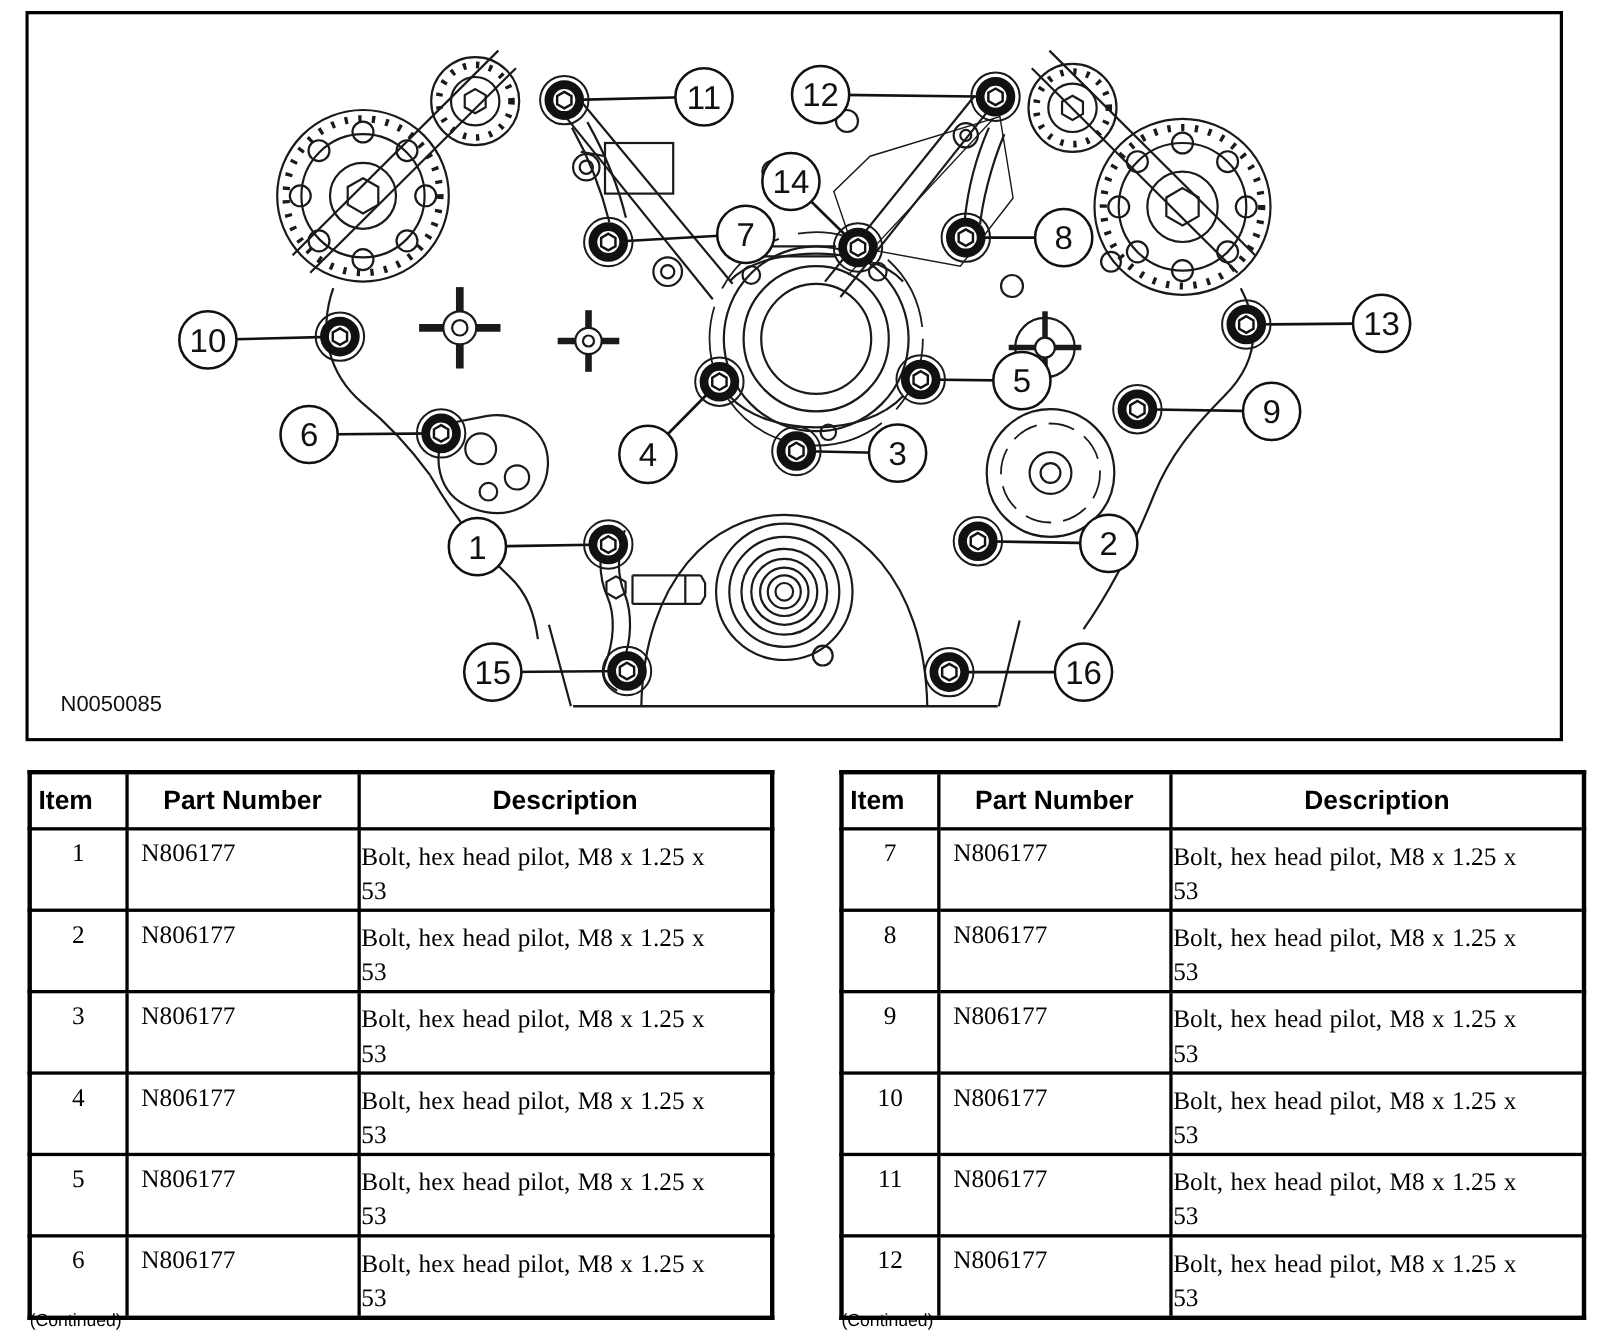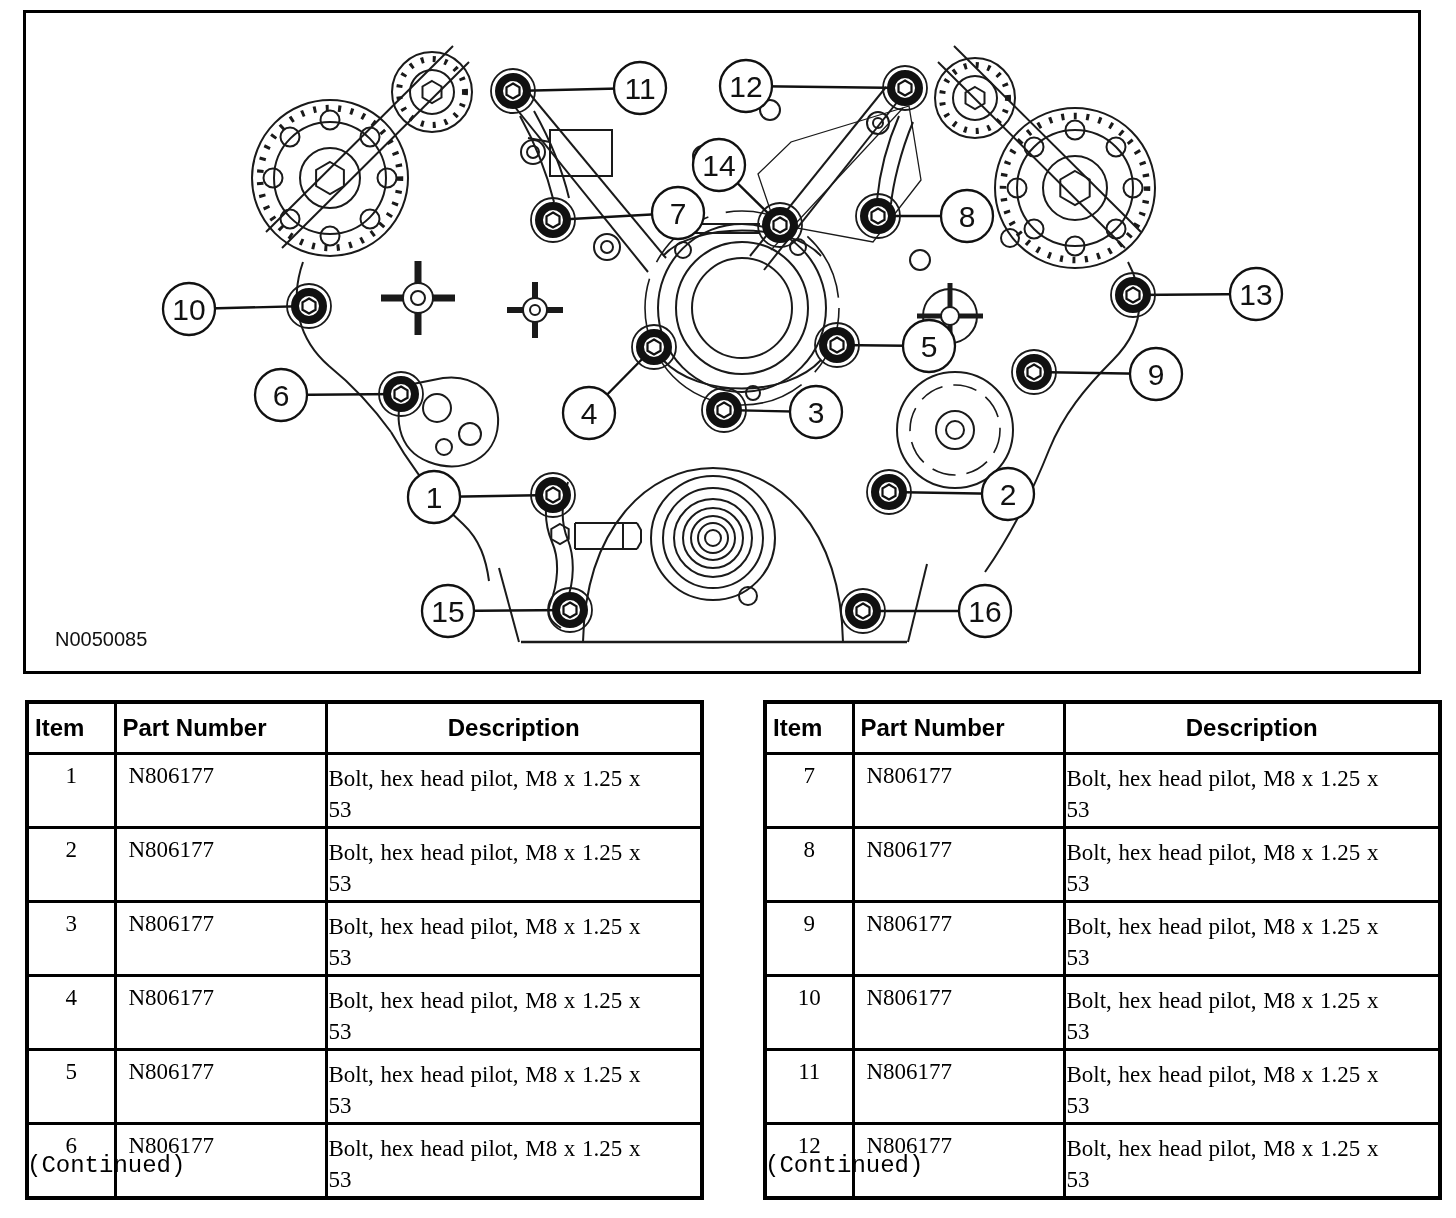--- a/index.html
+++ b/index.html
@@ -8,29 +8,29 @@
   .figure-box{position:absolute;left:23px;top:10px;width:1398px;height:664px;}
   .figure-box svg{display:block;}
   .parts-table{position:absolute;top:700px;border-collapse:collapse;table-layout:fixed;background:#fff;}
   .parts-table.tleft{left:25px;}
   .parts-table.tright{left:763px;}
   .parts-table th,.parts-table td{border:3px solid #000;}
   .parts-table{border:4px solid #000;}
   .parts-table th{font-family:"Liberation Sans",sans-serif;font-size:24px;font-weight:bold;
       height:40px;padding:4px 6px;vertical-align:middle;background:#fff;}
   .th-item{text-align:left;padding-left:8px;}
-  .th-part{text-align:left;margin-left:18px;}
+  .th-part{text-align:center;margin-left:18px;}
   .th-desc{text-align:center;padding-left:10px;}
   .parts-table td{font-family:"Liberation Serif",serif;font-size:23px;vertical-align:top;
       padding-top:8px;background:#fff;}
   .parts-table tr.data-row{height:74px;}
   .cell-item{text-align:center;}
   .cell-part{padding-left:12px;}
   .cell-desc .desc-text{display:block;width:312px;text-align:justify;line-height:31px;}
-  .continued{position:absolute;top:1152px;font-family:Liberation Mono, monospace;font-size:24px;}
+  .continued{position:absolute;top:1192px;font-family:Liberation Sans, sans-serif;font-size:16px;}
   .continued.cleft{left:27px;}
   .continued.cright{left:765px;}
 </style>
 </head>
 <body>
 
 <div class="page">
 
   <div class="figure-box">
     <svg width="1398" height="664" viewBox="0 0 1398 664" xmlns="http://www.w3.org/2000/svg">

